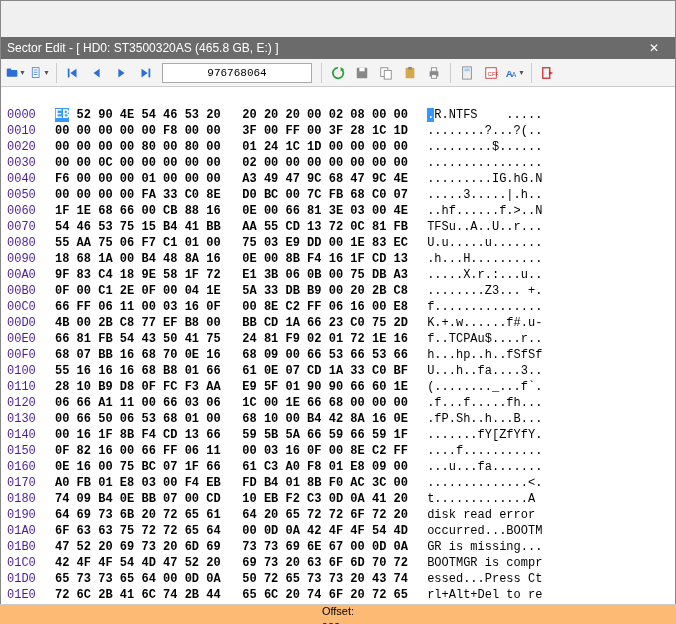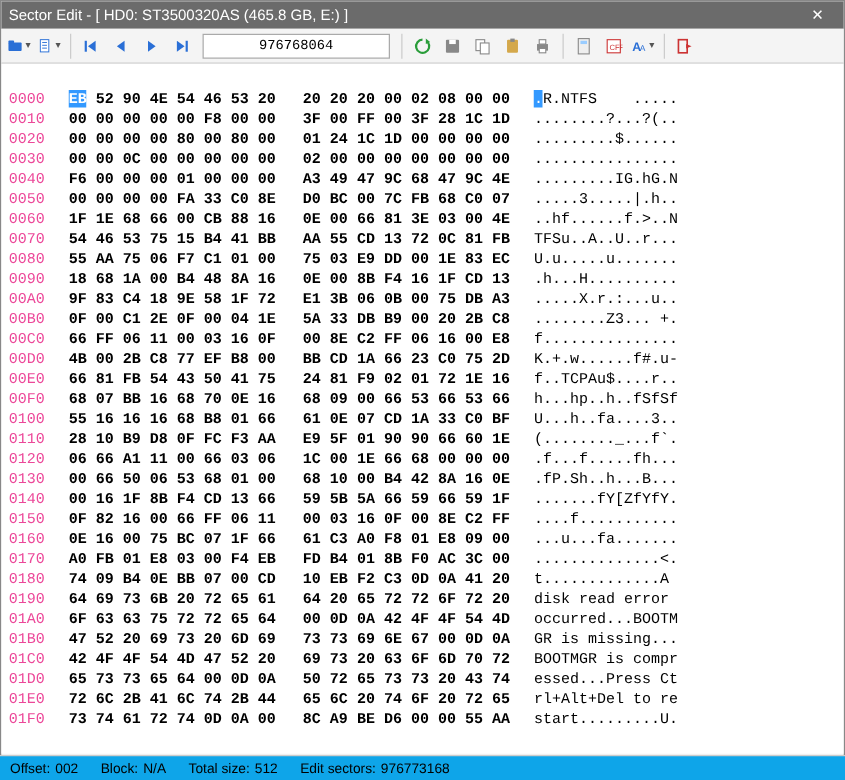--- a/index.html
+++ b/index.html
@@ -1,32 +1,32 @@
 <!DOCTYPE html>
 <html><head>
 <meta charset="utf-8">
 <style>
 * { margin: 0; padding: 0; box-sizing: border-box; }
 body { font-family: "Segoe UI", Tahoma, sans-serif; font-size: 11px; background: #f0f0f0; width: 676px; height: 624px; overflow: hidden; border: 1px solid #888; }
-.titlebar { background: #6b6b6b; color: #fff; height: 22px; display: flex; align-items: center; padding: 0 6px; font-size: 12px; }
+.titlebar { background: #6b6b6b; color: #fff; height: 22px; display: flex; align-items: center; padding: 0 6px; font-size: 12px; margin-top: 36px; }
 .titlebar .title { flex: 1; }
 .titlebar .close { width: 30px; text-align: center; cursor: pointer; font-family: Arial; }
 .toolbar { background: #f4f4f4; border-bottom: 1px solid #ccc; height: 28px; display: flex; align-items: center; padding: 1px 4px; gap: 2px; }
 .tbtn { width: 22px; height: 22px; display: inline-flex; align-items: center; justify-content: center; border: 1px solid transparent; cursor: pointer; font-size: 12px; }
 .tbtn svg { width: 14px; height: 14px; }
 .tsep { width: 1px; height: 20px; background: #ccc; margin: 0 3px; }
 .dropdown-arrow { font-size: 7px; margin-left: 1px; color: #555; }
 .sector-input { width: 150px; height: 20px; border: 1px solid #aaa; text-align: center; font-family: "Consolas","Courier New",monospace; font-size: 11px; background: #fff; margin: 0 4px; padding: 0; }
 .hexview { font-family: "Consolas","Courier New",monospace; font-size: 12px; line-height: 16px; padding: 4px 6px; background: #fff; white-space: pre; overflow: hidden; color: #000; }
 .hdr { color: #0000cc; }
-.offset { color: #ec4899; display: inline-block; width: 48px; }
+.offset { color: #4c1d95; display: inline-block; width: 48px; }
 .hexbytes { display: inline-block; font-weight: bold; }
 .ascii { display: inline-block; margin-left: 12px; }
 .hl { background: #3399ff; color: #fff; }
-.statusbar { position: absolute; bottom: 0; left: 0; right: 0; height: 20px; background: #0ea5e9; border-top: 1px solid #ccc; display: flex; align-items: center; font-size: 11px; padding: 0 8px; gap: 4px; }
+.statusbar { position: absolute; bottom: 0; left: 0; right: 0; height: 20px; background: #fdba74; border-top: 1px solid #ccc; display: flex; align-items: center; font-size: 11px; padding: 0 8px; gap: 4px; flex-direction: column; }
 .statusbar .lbl { color: #000; }
 .statusbar .val { color: #000; margin-right: 14px; }
 .icon-blue { fill: #2a6fd6; }
 .icon-green { fill: #2a9d3a; }
 .icon-gray { fill: #888; }
 </style>
 </head>
 <body>
 
 <div class="titlebar">

